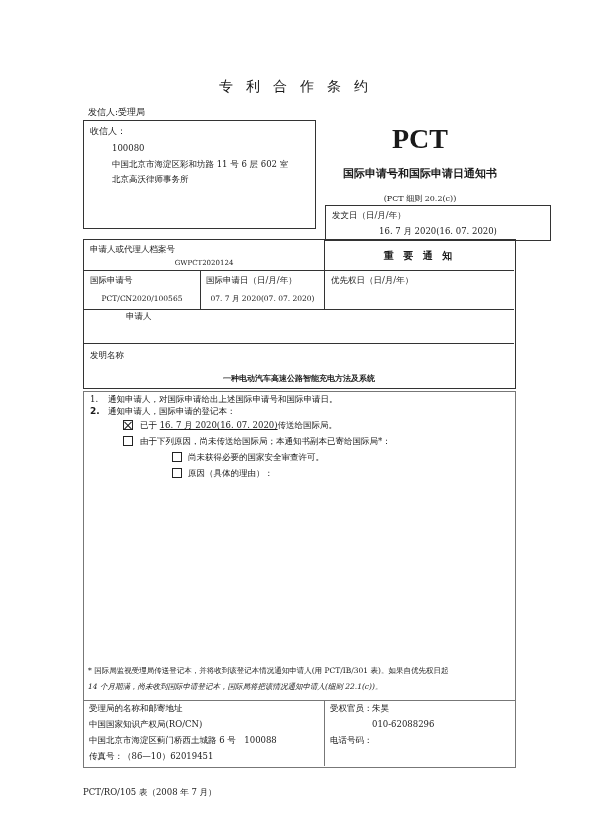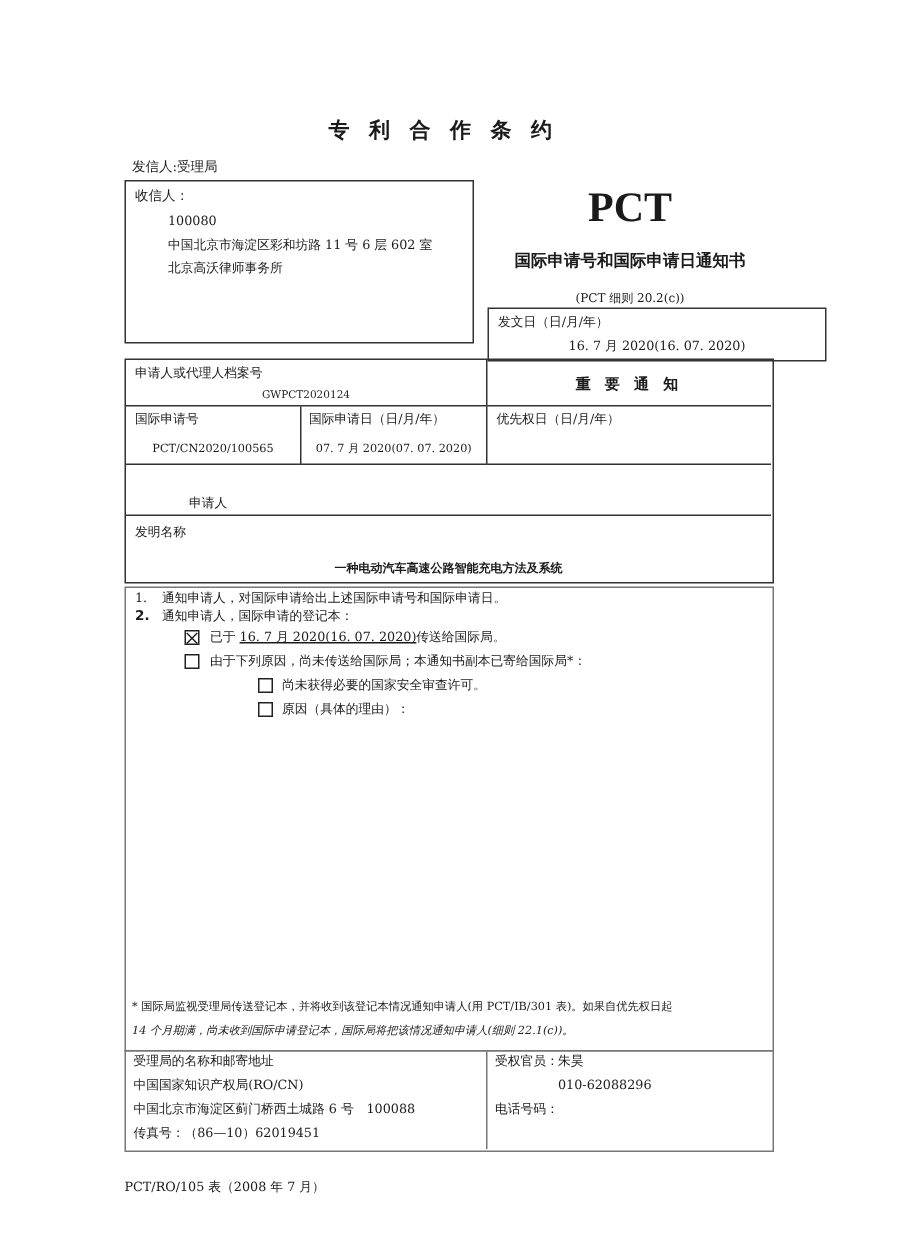--- a/index.html
+++ b/index.html
@@ -2,21 +2,21 @@
 <html><head>
 <meta charset="utf-8">
 <style>
   html, body { margin:0; padding:0; background:#ffffff; }
   body { width:600px; height:840px; position:relative; overflow:hidden;
          font-family:"DejaVu Serif", "Liberation Serif", serif; color:#1a1a1a; }
   .abs { position:absolute; }
   .t9 { font-size:9px; line-height:12px;text-align:center; }
   .t8 { font-size:8.5px; line-height:12px; }
   .sans { font-family:"DejaVu Sans","Liberation Sans",sans-serif; }
-  .title { left:0; width:600px; top:78px; text-align:center; font-size:14px; font-weight:bold; letter-spacing:13px; font-family:"DejaVu Sans","Liberation Sans",sans-serif; }
+  .title { left:0; width:600px; top:78px; text-align:center; font-size:14px; font-weight:normal; letter-spacing:13px; font-family:"DejaVu Sans","Liberation Sans",sans-serif; }
   .box { position:absolute; border:1.5px solid #333; box-sizing:border-box; }
   .grey { border-color:#777; }
   .cell { position:absolute; box-sizing:border-box; }
   .lbl { position:absolute; left:6px; top:3px; }
   .val { position:absolute; left:0; right:0; text-align:center; }
   .pct { left:325px; width:190px; top:123px; text-align:center; font-size:28px; font-weight:bold; font-family:"Liberation Serif","DejaVu Serif",serif; }
   .subt { left:325px; width:190px; top:166px; text-align:center; font-size:11px; font-weight:bold; font-family:"DejaVu Sans","Liberation Sans",sans-serif; }
   .rule { left:325px; width:190px; top:193px; text-align:center; font-size:8px; }
   .chk { position:absolute; width:10px; height:10px; border:1px solid #222; box-sizing:border-box; }
   .chk.x::before, .chk.x::after { content:""; position:absolute; left:-1px; top:3.5px; width:10px; height:1px; background:#222; }
@@ -62,21 +62,21 @@
   </div>
   <div class="cell" style="left:117px;top:31px;width:124px;height:39px;border-right:1.5px solid #333;border-bottom:1.5px solid #333;">
     <div class="lbl t8" style="left:5px;">国际申请日（日/月/年）</div>
     <div class="val t8" style="top:22px;font-size:7.5px;">07. 7 月 2020(07. 07. 2020)</div>
   </div>
   <div class="cell" style="left:241px;top:31px;width:189px;height:39px;border-bottom:1.5px solid #333;">
     <div class="lbl t8">优先权日（日/月/年）</div>
   </div>
 
   <div class="cell" style="left:0;top:70px;width:430px;height:34px;border-bottom:1.5px solid #333;">
-    <div class="lbl t8" style="top:20px;padding-left:36px;">申请人</div>
+    <div class="lbl t8" style="top:0;padding-left:36px;">申请人</div>
   </div>
 
   <div class="cell" style="left:0;top:104px;width:430px;height:43px;">
     <div class="lbl t8" style="top:5px;">发明名称</div>
     <div class="val sans" style="top:29px;font-size:8px;line-height:11px;font-weight:bold;">一种电动汽车高速公路智能充电方法及系统</div>
   </div>
 </div>
 
 <div class="box grey" style="left:83px;top:391px;width:433px;height:310px;">
   <div class="abs t8" style="left:6px;top:1px;">1.</div>

